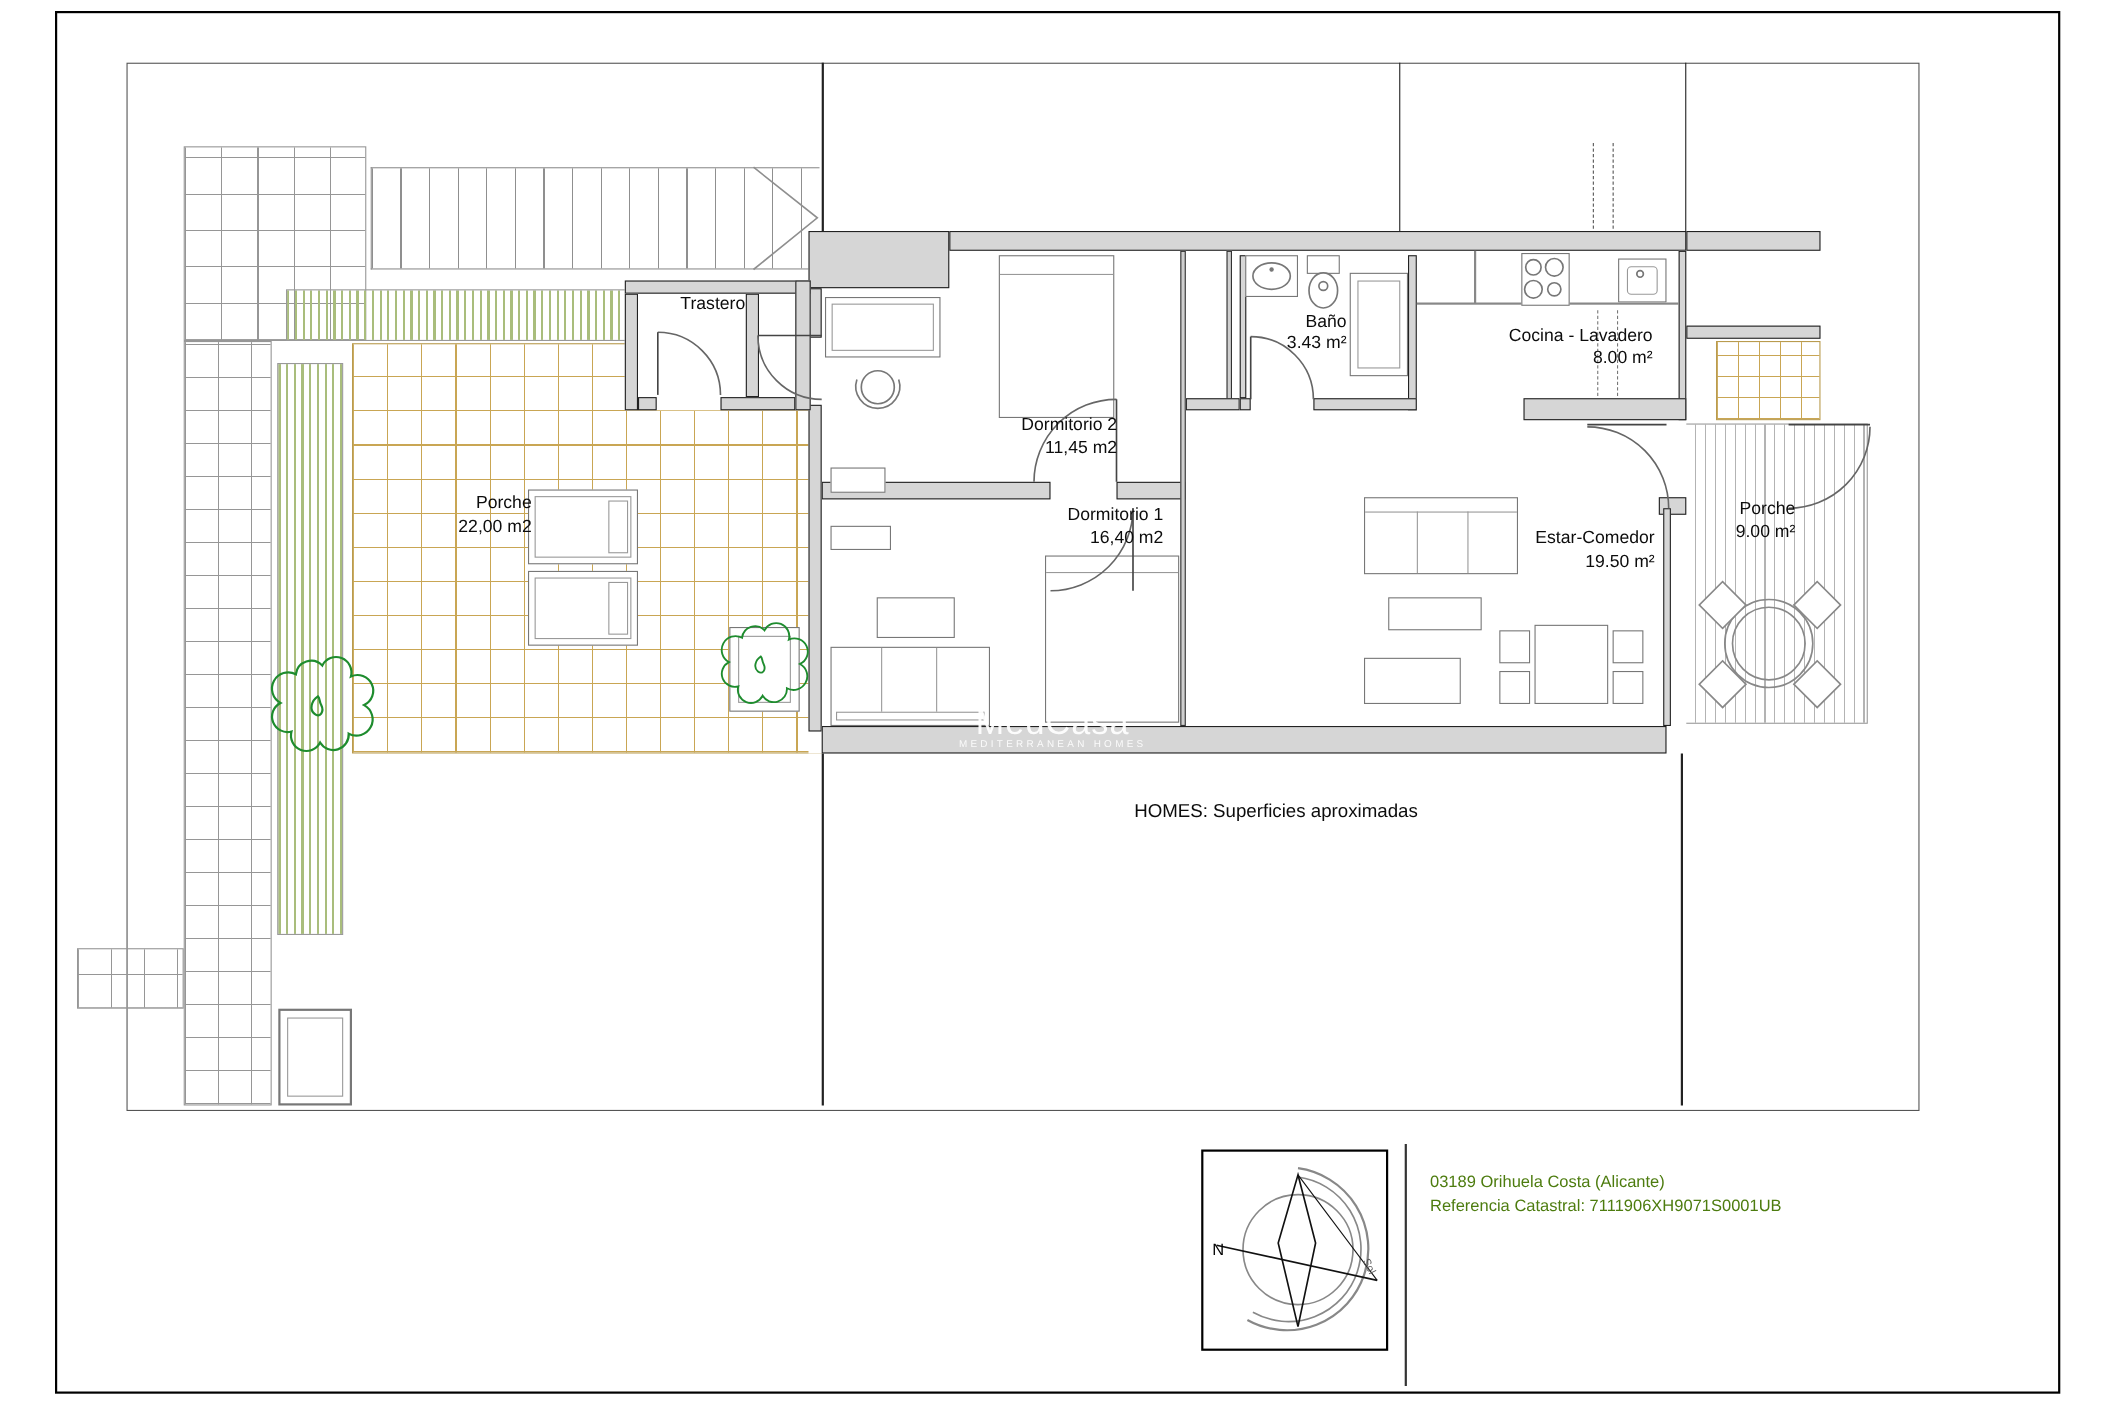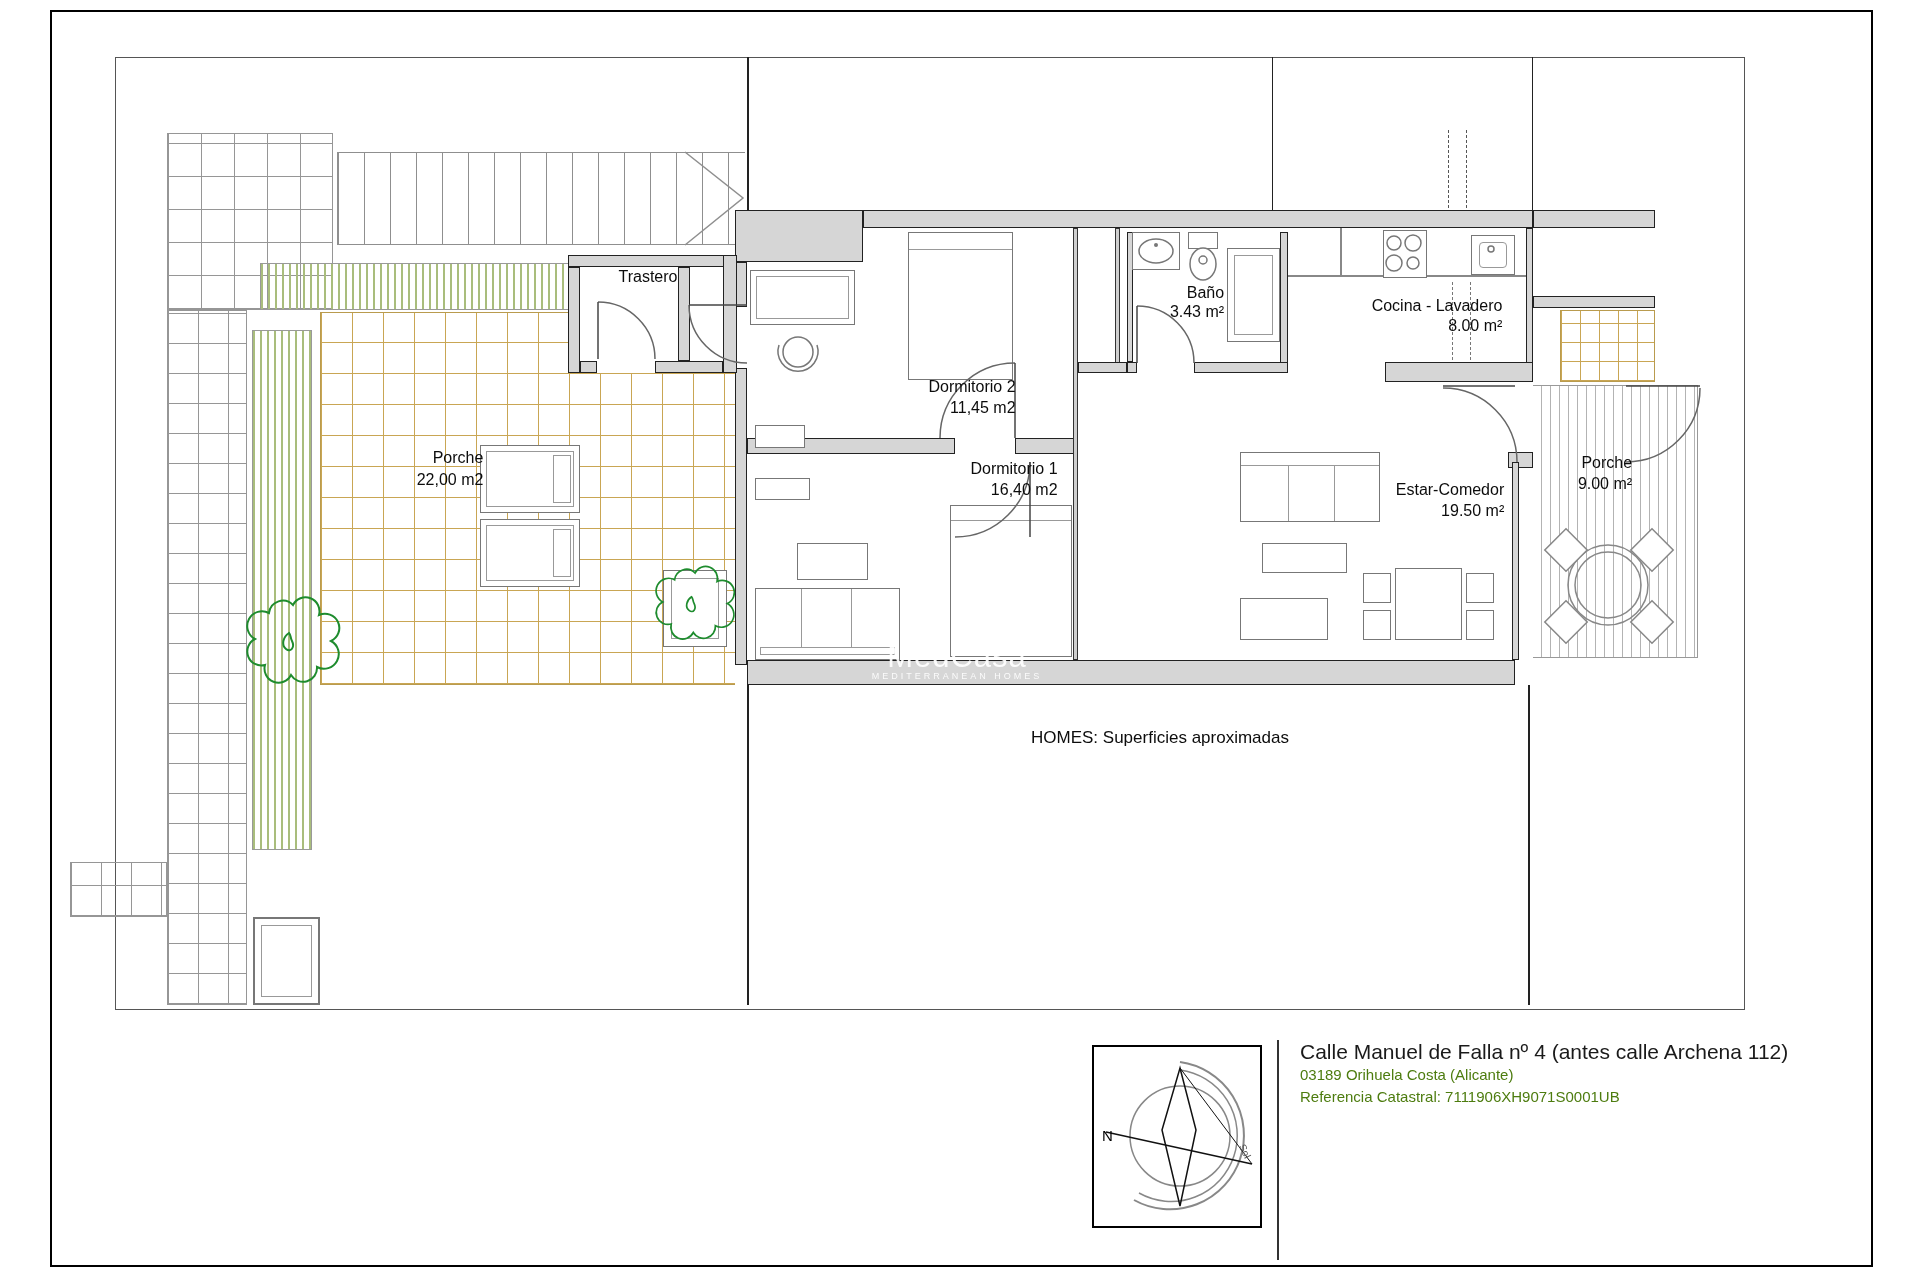--- a/index.html
+++ b/index.html
@@ -276,17 +276,16 @@
 
   <div class="note z35" style="left:1160px;top:728px;">HOMES: Superficies aproximadas</div>
 
   <div class="wm" style="left:957px;top:644px;">
     <div class="brand">MedCasa</div>
     <div class="tag">MEDITERRANEAN HOMES</div>
   </div>
 
   <div class="abs" style="left:1092px;top:1045px;width:170px;height:183px;border:2px solid #000;background:#fff;z-index:5;"></div>
   <div class="abs" style="left:1277px;top:1040px;width:2px;height:220px;background:#333;"></div>
-  <div class="footer-l1 z35" style="left:1300px;top:1040px;">Calle Manuel de Falla nº 4 (antes calle Archena 112)</div>
   <div class="footer-l2 z35" style="left:1300px;top:1066px;">03189 Orihuela Costa (Alicante)</div>
   <div class="footer-l2 z35" style="left:1300px;top:1088px;text-align:center;">Referencia Catastral: 7111906XH9071S0001UB</div>
 
 </div>
 
 </body></html>

